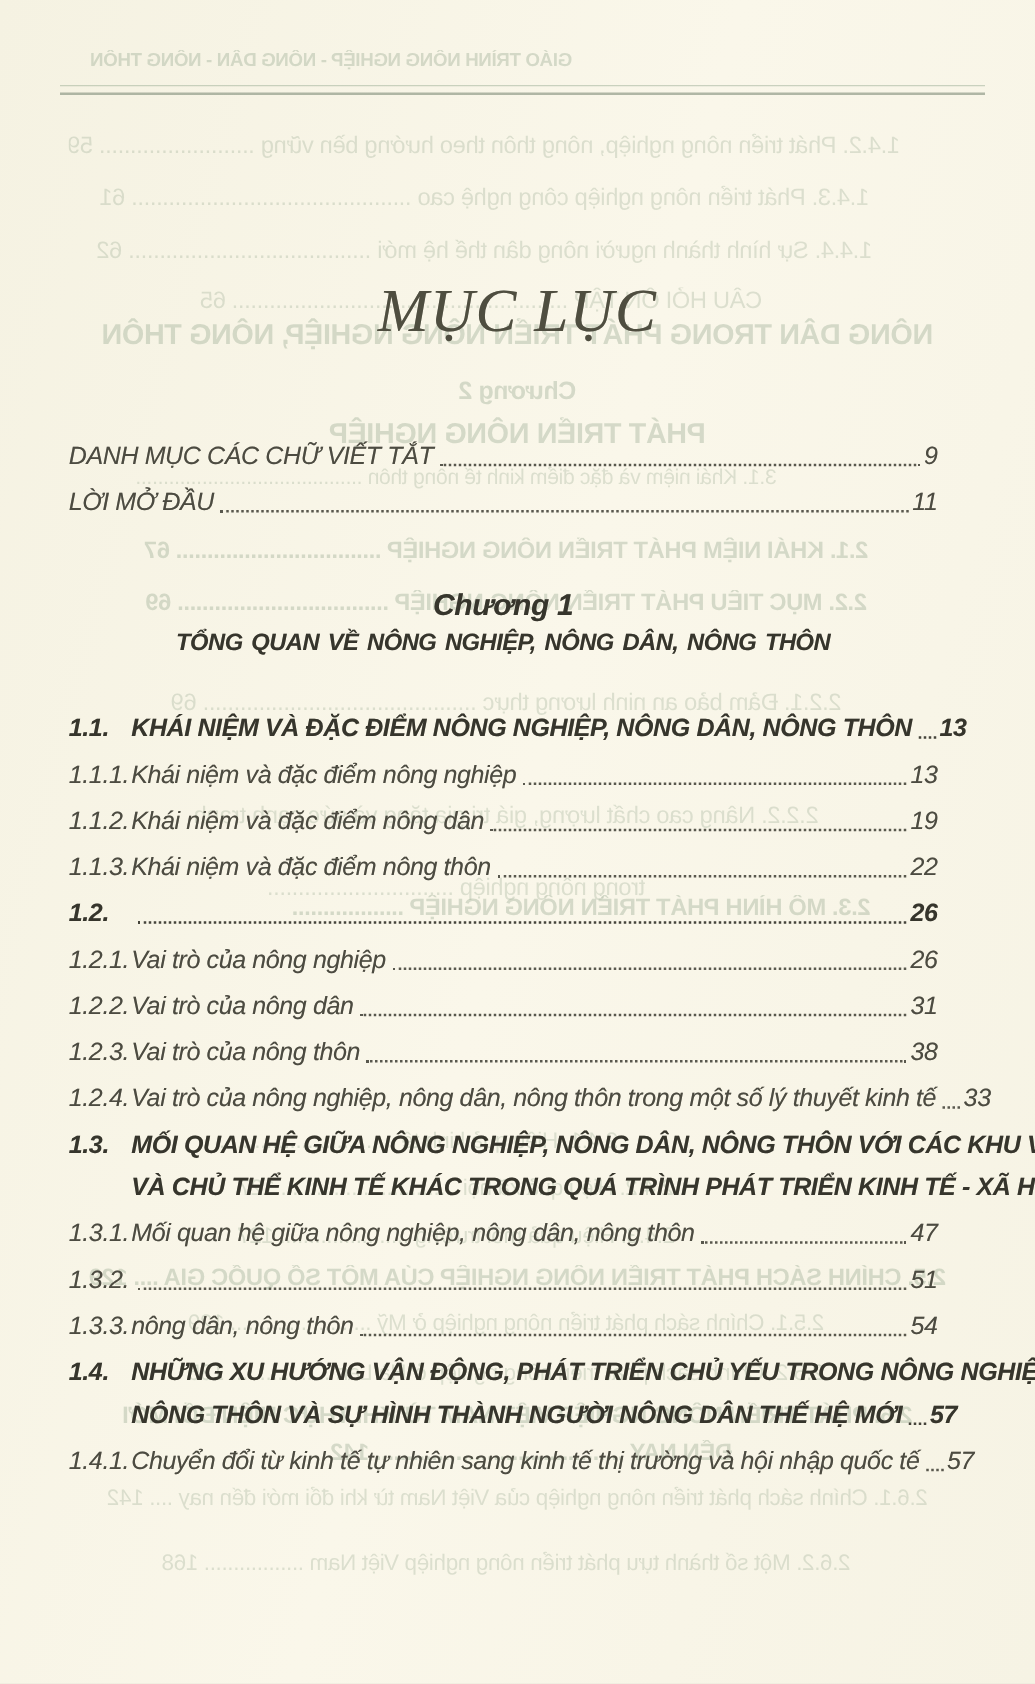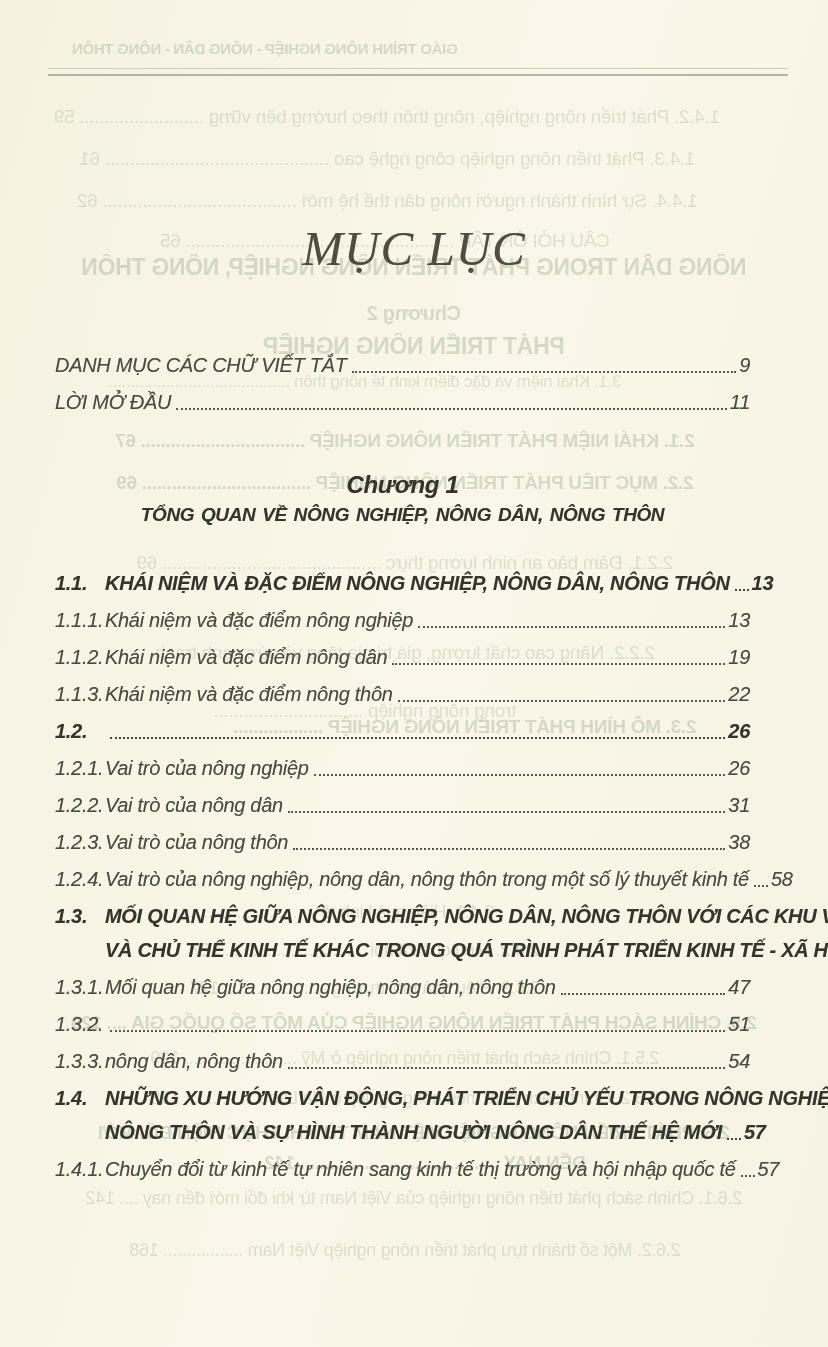--- a/index.html
+++ b/index.html
@@ -190,21 +190,21 @@
               <span class="pg">38</span>
             </span>
           </span>
         </div>
         <div class="row soft">
           <span class="num">1.2.4.</span>
           <span class="body">
             <span class="line">
               <span class="txt">Vai trò của nông nghiệp, nông dân, nông thôn trong một số lý thuyết kinh tế</span>
               <span class="leader"></span>
-              <span class="pg">58</span>
+              <span class="pg">33</span>
             </span>
           </span>
         </div>
         <div class="row soft bold">
           <span class="num">1.3.</span>
           <span class="body">
             <span class="line">
               <span class="txt">MỐI QUAN HỆ GIỮA NÔNG NGHIỆP, NÔNG DÂN, NÔNG THÔN VỚI CÁC KHU VỰC</span>
             </span>
             <span class="line">

